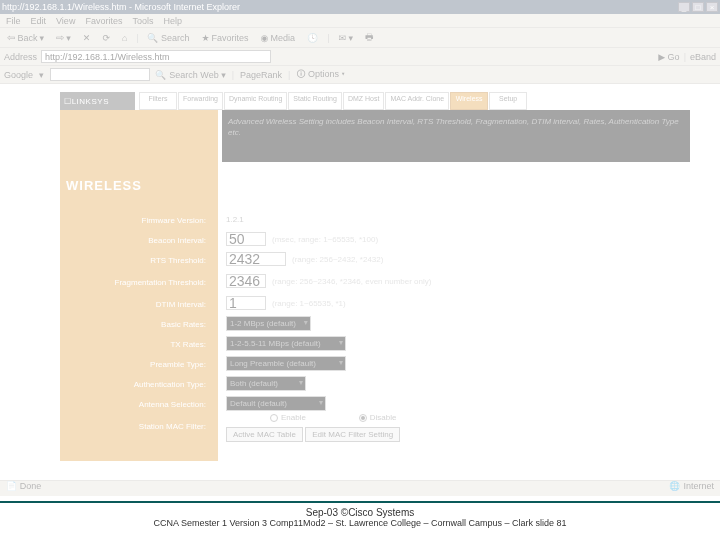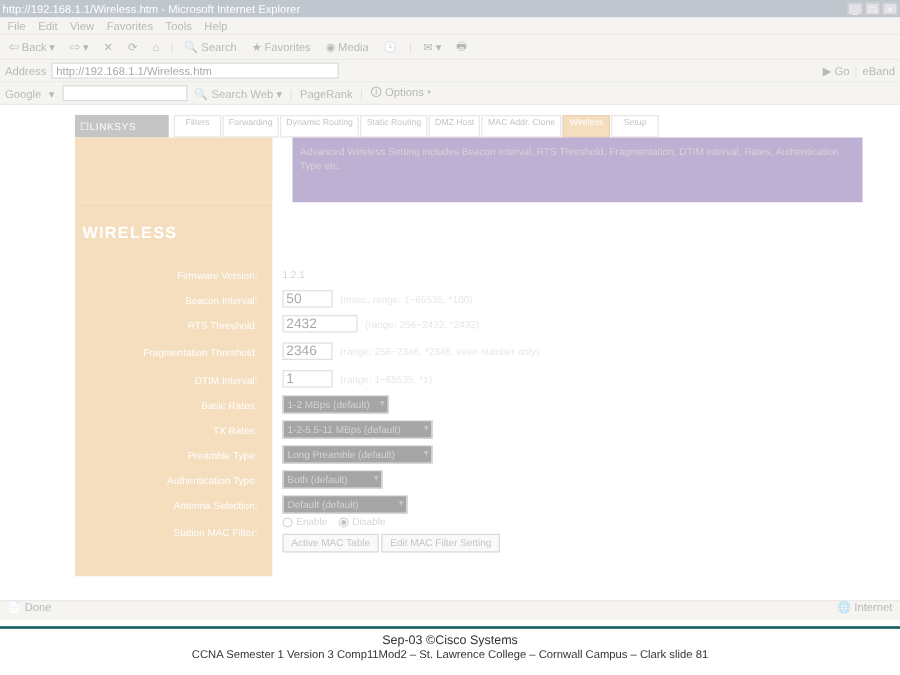--- a/index.html
+++ b/index.html
@@ -85,24 +85,25 @@
   .tabs {
     display: flex; gap: 1px; margin-left: 4px;
   }
   .tab {
     background: #fff; border: 1px solid #bbb;
     padding: 2px 4px; font-size: 7px; color: #555;
     min-width: 38px; text-align: center; line-height: 1.1;
   }
   .tab.active { background: #f0a030; color: #fff; border-color: #d08020; }
   .desc {
-    margin-left: 16px; background: #4c1d95;
+    margin-left: 4px; background: #000000;
     padding: 6px; height: 52px; font-size: 8px; color: #888;
     line-height: 1.4;
     flex: 1;
+    font-style: italic;
   }
   .router-body {
     display: flex;
   }
   .leftcol {
     background: #f0a030;
     color: #fff;
     width: 158px;
     padding: 8px 6px;
     font-size: 8px;
@@ -122,32 +123,32 @@
   .leftcol .lbl.tall { height: 24px; }
   .rightcol {
     background: #fff;
     flex: 1;
     padding: 8px 8px;
     font-size: 8px; color: #888;
   }
   .row { height: 20px; display: flex; align-items: center; gap: 6px; }
   .row.tall { height: 24px; }
   .row input[type="text"] {
-    height: 14px; border: 1px solid #aaa; font-size: 11px; padding: 0 2px;
+    height: 14px; border: 1px solid #aaa; font-size: 14px; padding: 0 2px;
   }
   .row select, .sel {
     height: 15px; border: 1px solid #aaa; background: #000000; font-size: 8px;
     display: inline-flex; align-items: center; padding: 0 14px 0 3px;
     position: relative; min-width: 80px;
   }
   .sel::after {
     content: "▾"; position: absolute; right: 2px; top: 1px; font-size: 8px; color: #555;
   }
   .hint { color: #bbb; }
-  .radio { display: inline-flex; align-items: center; gap: 3px; }
+  .radio { display: inline-flex; align-items: center; gap: 3px; margin-left: 44px; }
   .radio .r { width: 8px; height: 8px; border: 1px solid #888; border-radius: 50%; display: inline-block; position: relative;}
   .radio .r.checked::after{content:"";position:absolute;left:1px;top:1px;width:4px;height:4px;background:#555;border-radius:50%;}
   .btn2 {
     display: inline-block; border: 1px solid #999; background: #eee;
     padding: 2px 6px; font-size: 8px; color: #555;
   }
   .statusbar {
     position: absolute; bottom: 0; left: 0; right: 0;
     background: #e6e2d8; height: 16px; display: flex; align-items: flex-start;
     justify-content: space-between; padding: 0 6px; font-size: 9px; color: #333;

